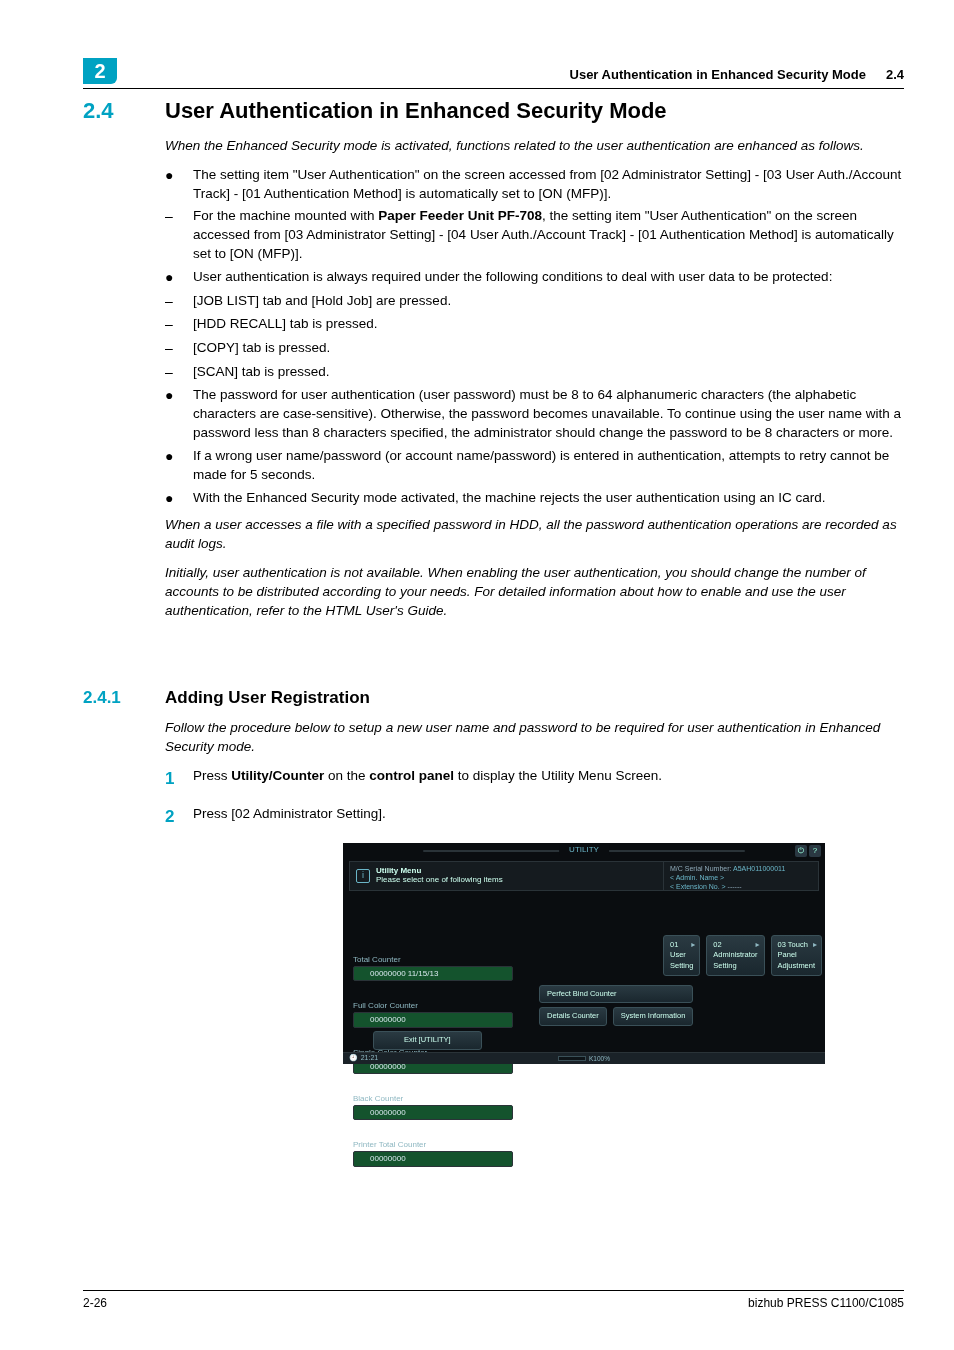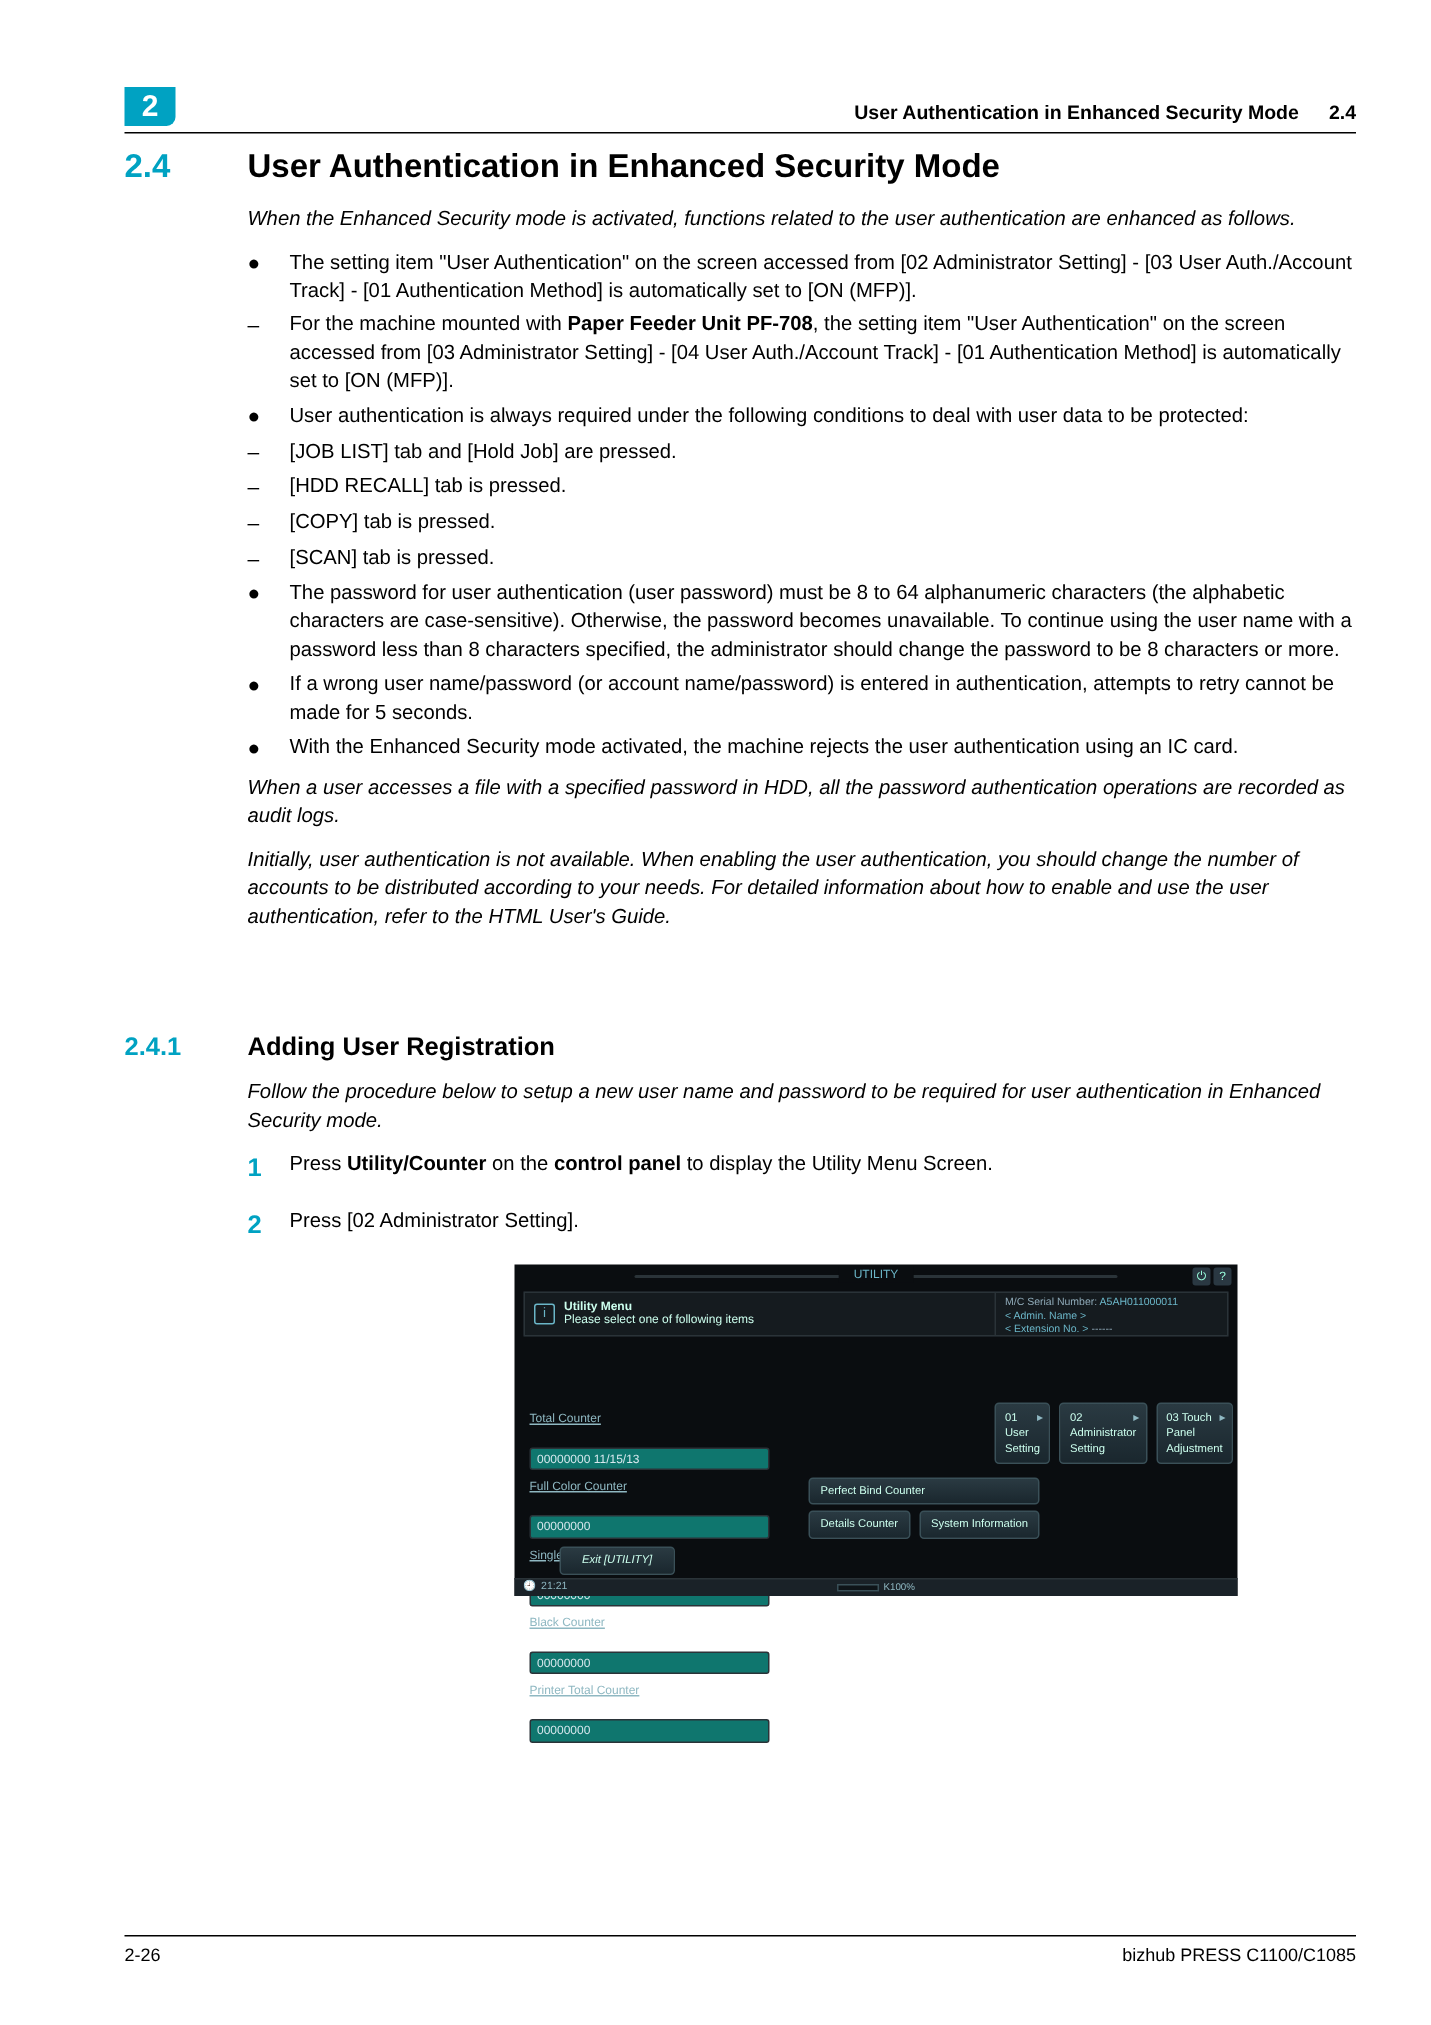--- a/index.html
+++ b/index.html
@@ -64,30 +64,30 @@
   .util-tabtxt{position:absolute;top:0;left:50%;transform:translateX(-50%);background:#0a0d10;padding:0 10px;color:#6bb6c8;font-size:8px;}
   .util-icons{position:absolute;top:2px;right:4px;display:flex;gap:2px;}
   .util-icons span{width:12px;height:12px;background:#2a3842;border-radius:2px;display:flex;align-items:center;justify-content:center;font-size:8px;color:#9fd;}
   .info-bar{position:absolute;top:18px;left:6px;right:6px;height:30px;background:#151b1f;border:1px solid #2a3338;display:flex;}
   .info-left{display:flex;align-items:center;gap:6px;padding:0 6px;flex:1;}
   .info-i{width:14px;height:14px;border:1px solid #6bb6c8;color:#6bb6c8;display:flex;align-items:center;justify-content:center;font-size:9px;border-radius:2px;}
   .info-text{font-size:8px;line-height:1.1;color:#cfe;}
   .info-right{width:155px;border-left:1px solid #2a3338;font-size:7px;color:#8faab8;padding:2px 6px;line-height:1.3;}
   .info-right .hl{color:#6bb6c8;}
   .left-panel{position:absolute;top:92px;left:10px;width:160px;}
-  .counter-lbl{font-size:8px;color:#8fb8c2;margin-top:5px;text-decoration:underline;}
-  .counter-val{font-size:8px;color:#d8e8ee;background:#0f766e;border:1px solid #2a3338;padding:1px 4px;margin-top:14px;border-radius:2px;}
+  .counter-lbl{font-size:8px;color:#8fb8c2;margin-top:19px;}
+  .counter-val{font-size:8px;color:#d8e8ee;background:#14532d;border:1px solid #2a3338;padding:1px 16px;margin-top:1px;border-radius:2px;}
   .right-panel{position:absolute;top:92px;right:10px;width:152px;display:flex;flex-direction:row;gap:6px;}
   .menu-btn{font-size:7.5px;color:#cfe;background:linear-gradient(#2a3a42,#1a272e);border:1px solid #3a5058;border-radius:3px;padding:4px 6px;text-align:left;position:relative;}
   .menu-btn::after{content:"▸";position:absolute;right:4px;top:3px;font-size:8px;color:#8fb8c2;}
   .bot-btns{position:absolute;bottom:38px;left:184px;display:flex;flex-direction:column;gap:4px;margin-left:12px;}
   .bot-btns-row{display:flex;gap:6px;}
   .sbtn{font-size:7.5px;color:#cfe;background:linear-gradient(#2a3a42,#1a272e);border:1px solid #3a5058;border-radius:3px;padding:3px 7px;}
   .exit-btn{position:absolute;bottom:14px;left:30px;}
-  .exit-btn .sbtn{padding:3px 14px;font-style:italic;}
+  .exit-btn .sbtn{padding:3px 30px;}
   .status-bar{position:absolute;bottom:0;left:0;right:0;height:12px;background:#1a2228;border-top:1px solid #2a3338;font-size:7px;color:#8fb8c2;display:flex;align-items:center;padding:0 6px;}
   .clock{flex:0 0 auto;}
   .mem{position:absolute;left:50%;transform:translateX(-50%);font-size:6.5px;color:#8fb8c2;display:flex;align-items:center;gap:3px;}
   .mem-bar{width:28px;height:5px;border:1px solid #3a5058;background:#0e1418;}
 
 </style>
 </head>
 <body>
 
 <div class="header">

